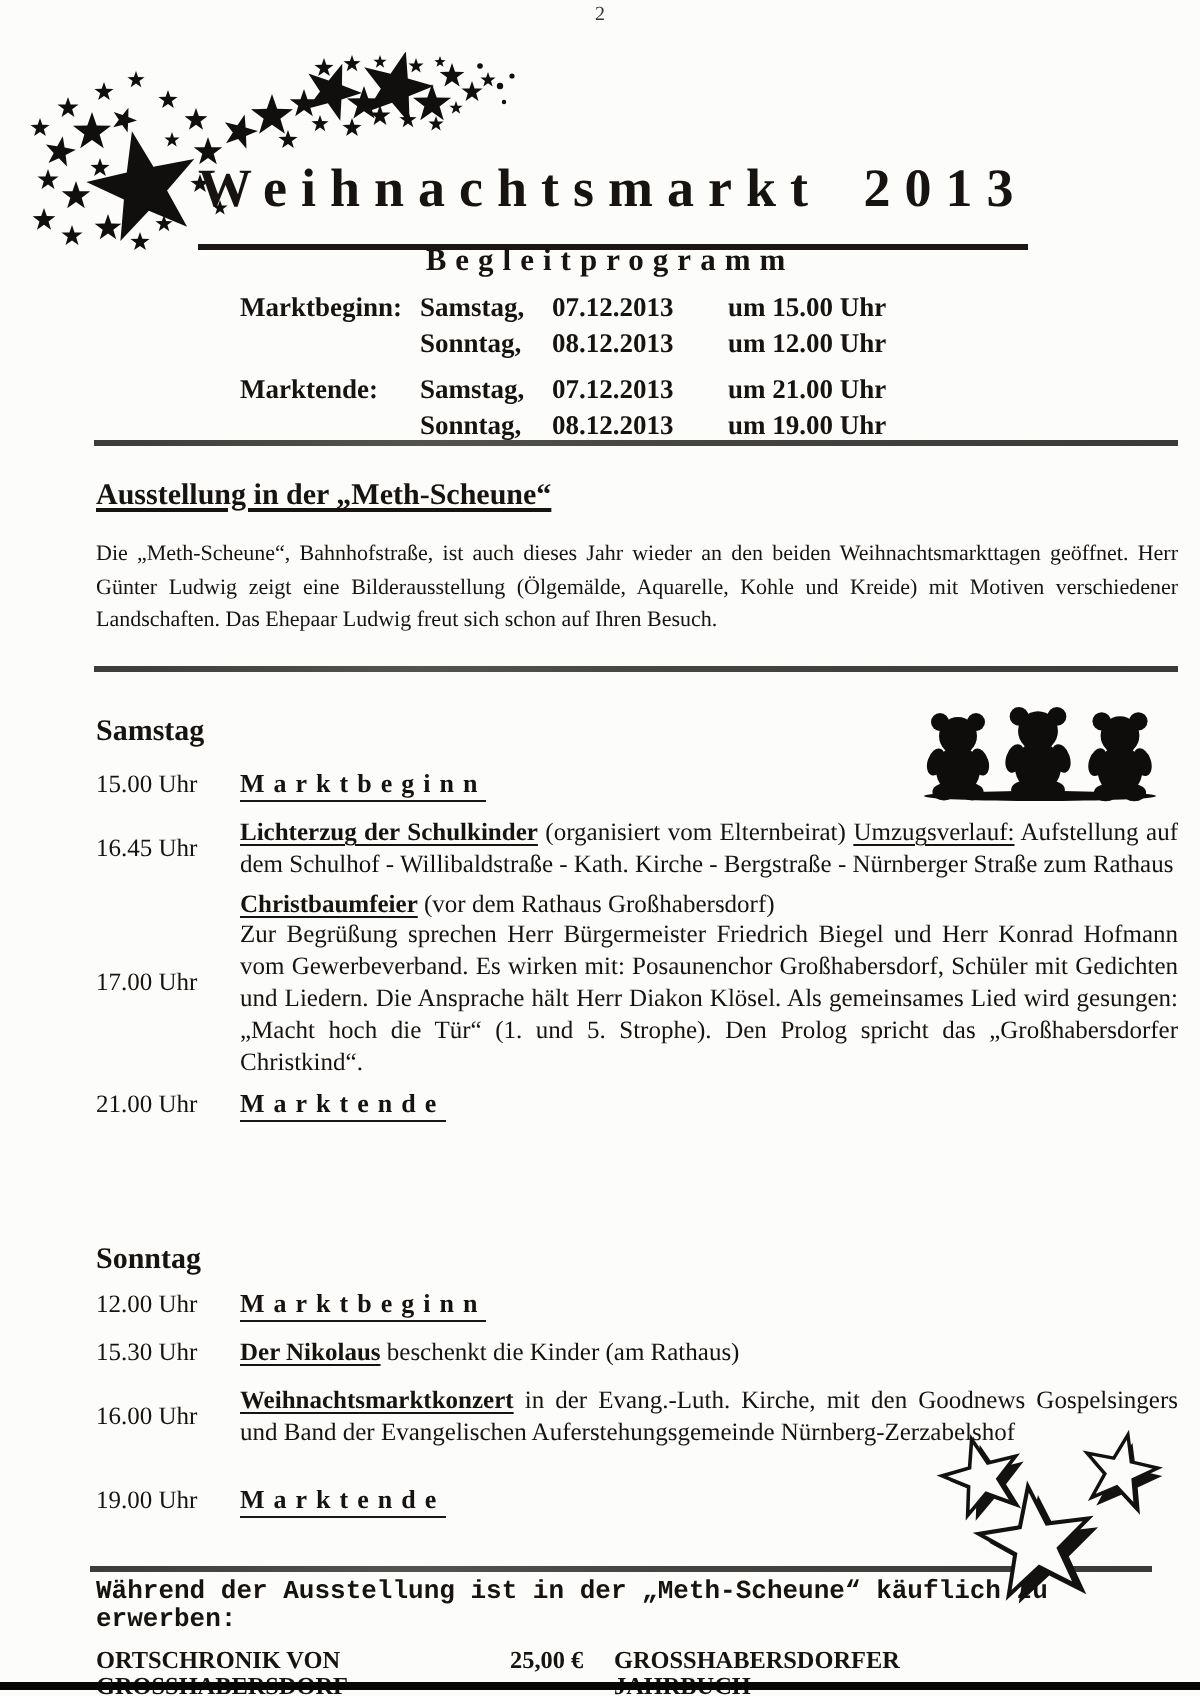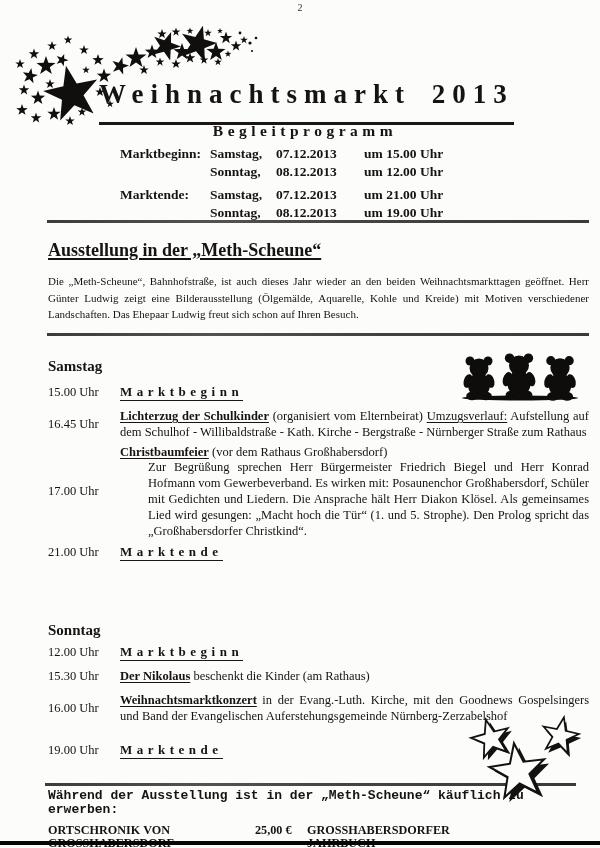--- a/index.html
+++ b/index.html
@@ -38,21 +38,21 @@
   .mt-date{width:88px;}
 
   .rule{height:3px;background:linear-gradient(90deg,#3c3c3a,#55534f 30%,#454441 55%,#3a3a38);}
   #rule-1{top:220px;left:47px;width:542px;}
   #rule-2{top:333px;left:47px;width:542px;}
   #rule-3{top:783px;left:45px;width:531px;height:2.5px;}
   #rule-bottom{top:841px;left:0;width:600px;height:4px;background:#060605;}
 
   #exhibition{top:240px;left:48px;width:541px;}
   .section-underline-heading{
-    font-size:18px;font-weight:bold;
+    font-size:15px;font-weight:bold;
     text-decoration:underline;text-decoration-thickness:1.5px;text-underline-offset:2px;
   }
   #exhibition .body{margin-top:12px;font-size:11px;line-height:16.5px;text-align:justify;}
 
   .day-section{width:541px;}
   #saturday{top:356px;left:48px;}
   #sunday{top:620px;left:48px;}
   .day-heading{font-size:15px;font-weight:bold;line-height:20px;}
   .sched{margin-top:9px;}
   .sched-row{display:flex;align-items:center;}
@@ -64,21 +64,21 @@
   .evt-title{
     font-weight:bold;text-decoration:underline;
     text-decoration-thickness:1.3px;text-underline-offset:2px;
   }
   .evt-link{text-decoration:underline;text-decoration-thickness:1.2px;text-underline-offset:2px;}
   .spaced-evt{
     font-size:13px;font-weight:bold;letter-spacing:4.5px;
     border-bottom:1.6px solid #1a1714;padding-bottom:1px;line-height:14px;
     display:inline-block;
   }
-  .evt-para{text-align:justify;margin-left:28px;}
+  .evt-para{text-align:justify;}
 
   #bears-svg{top:346px;left:457px;}
   #stars-outline-svg{top:711px;left:452px;z-index:5;}
 
   #sale{top:789px;left:48px;width:541px;}
   #sale .sale-heading{font-size:13px;font-weight:bold;line-height:14px;font-family:Liberation Mono, monospace;}
   .sale-rows{margin-top:7px;font-size:12.2px;font-weight:bold;}
   .sale-row{display:flex;line-height:13px;}
   .sale-row + .sale-row{margin-top:1px;}
   .sale-name1{width:207px;}

